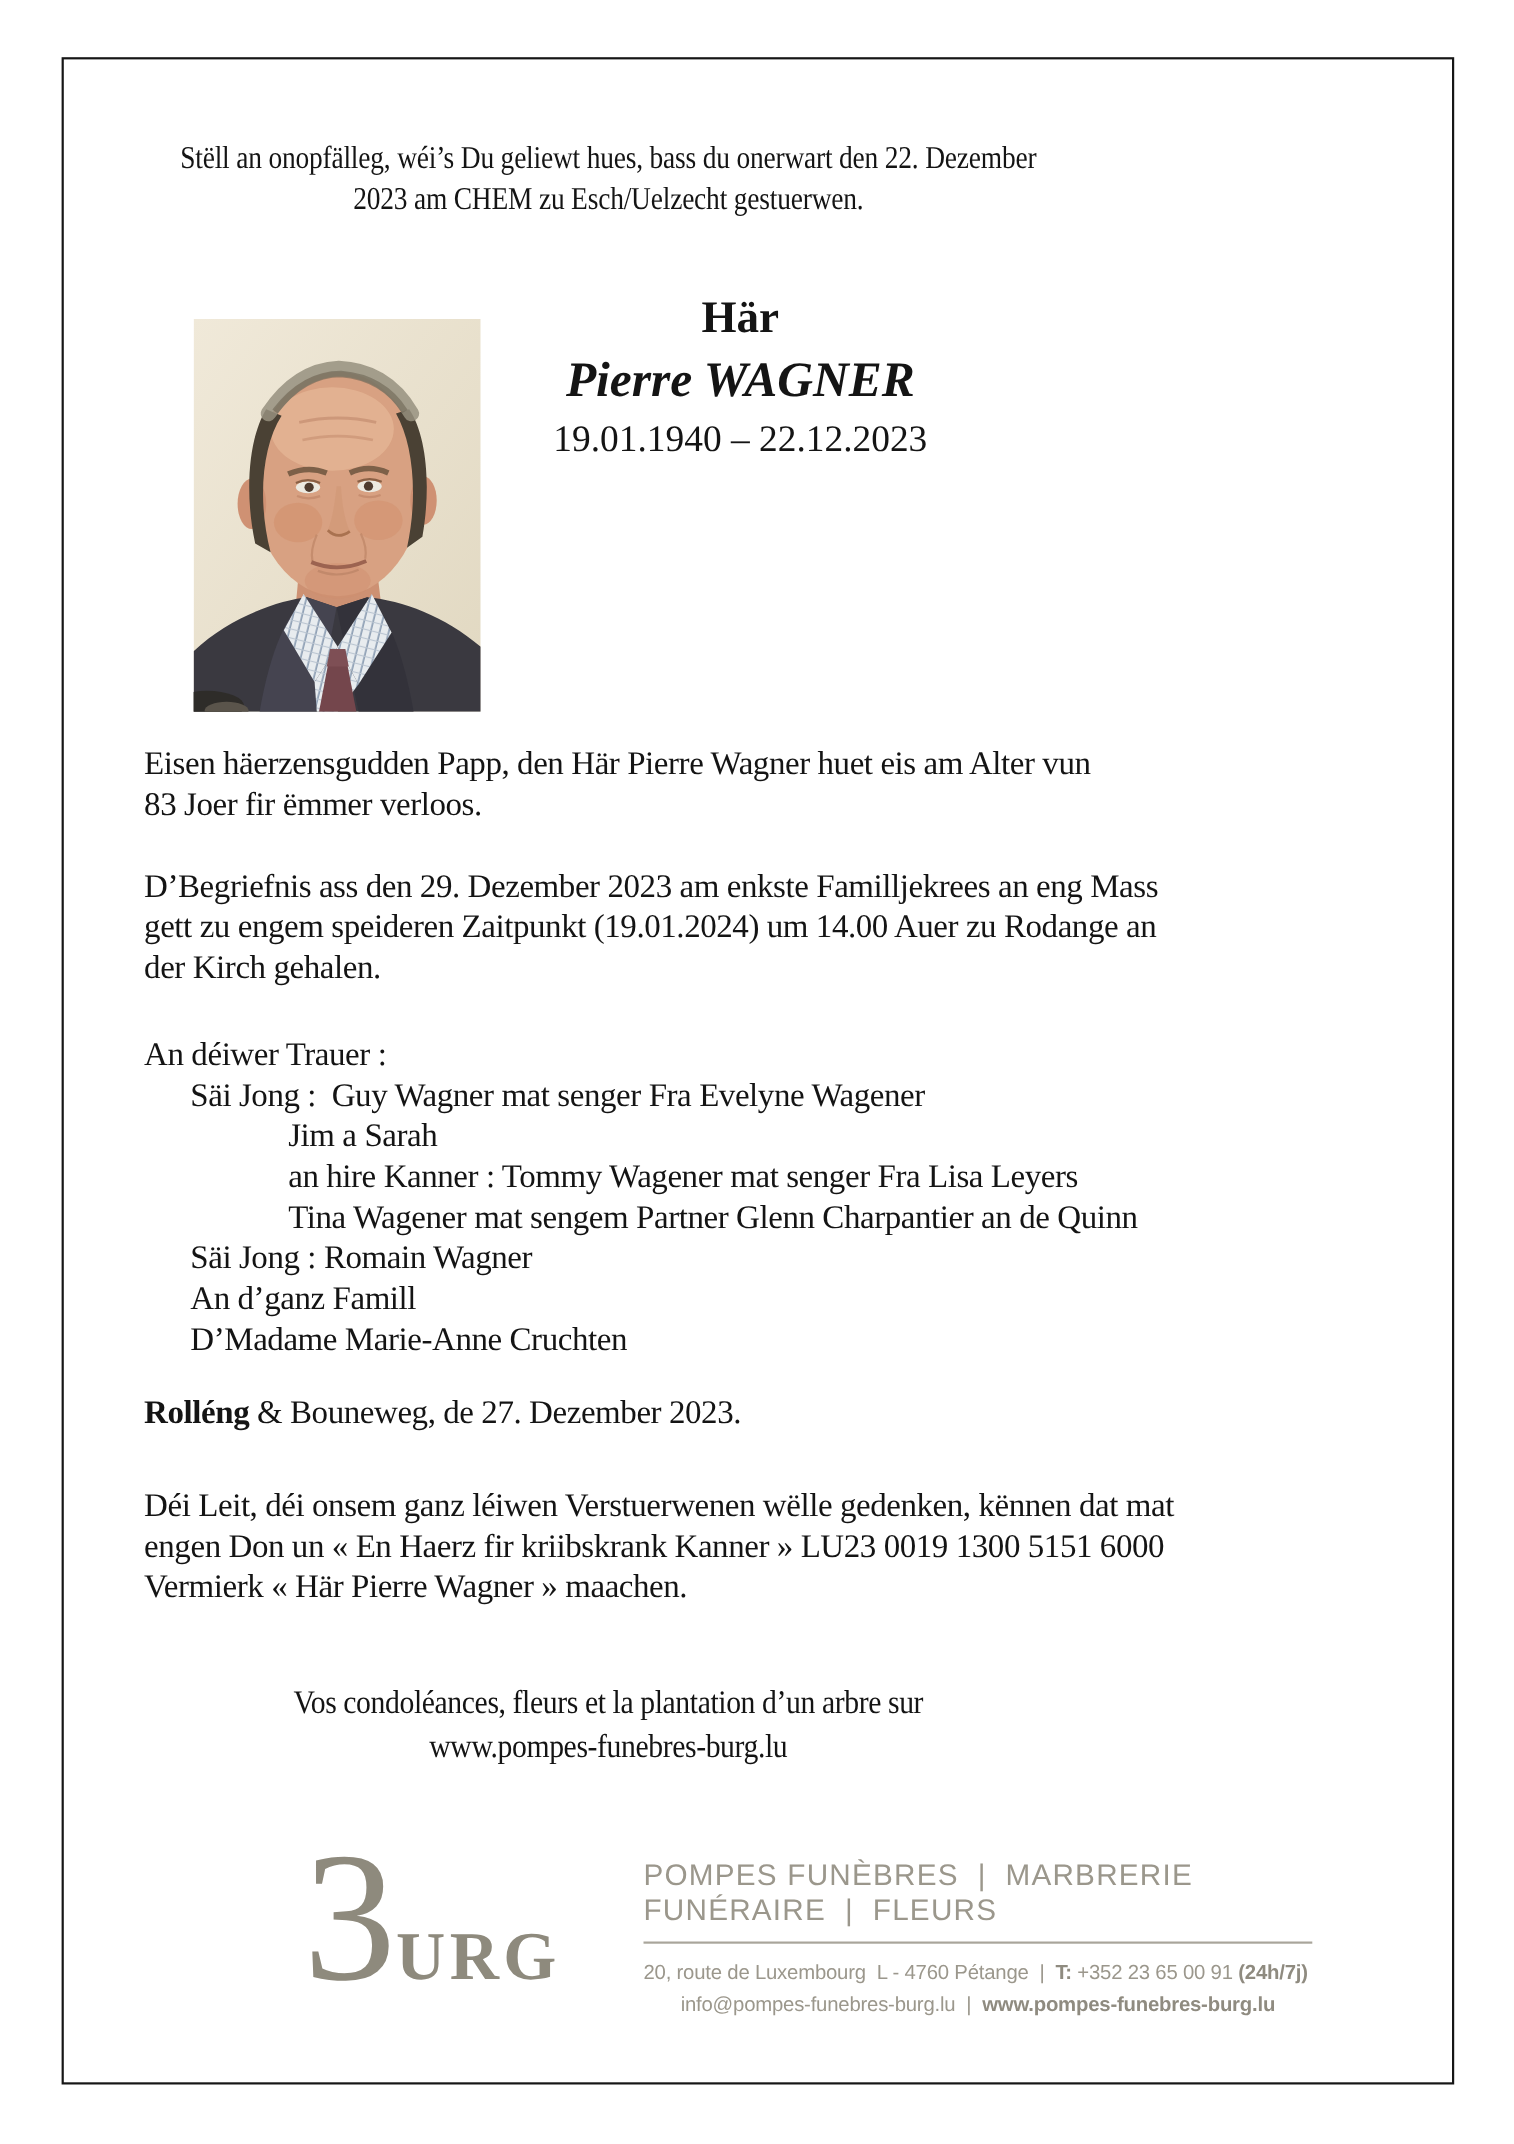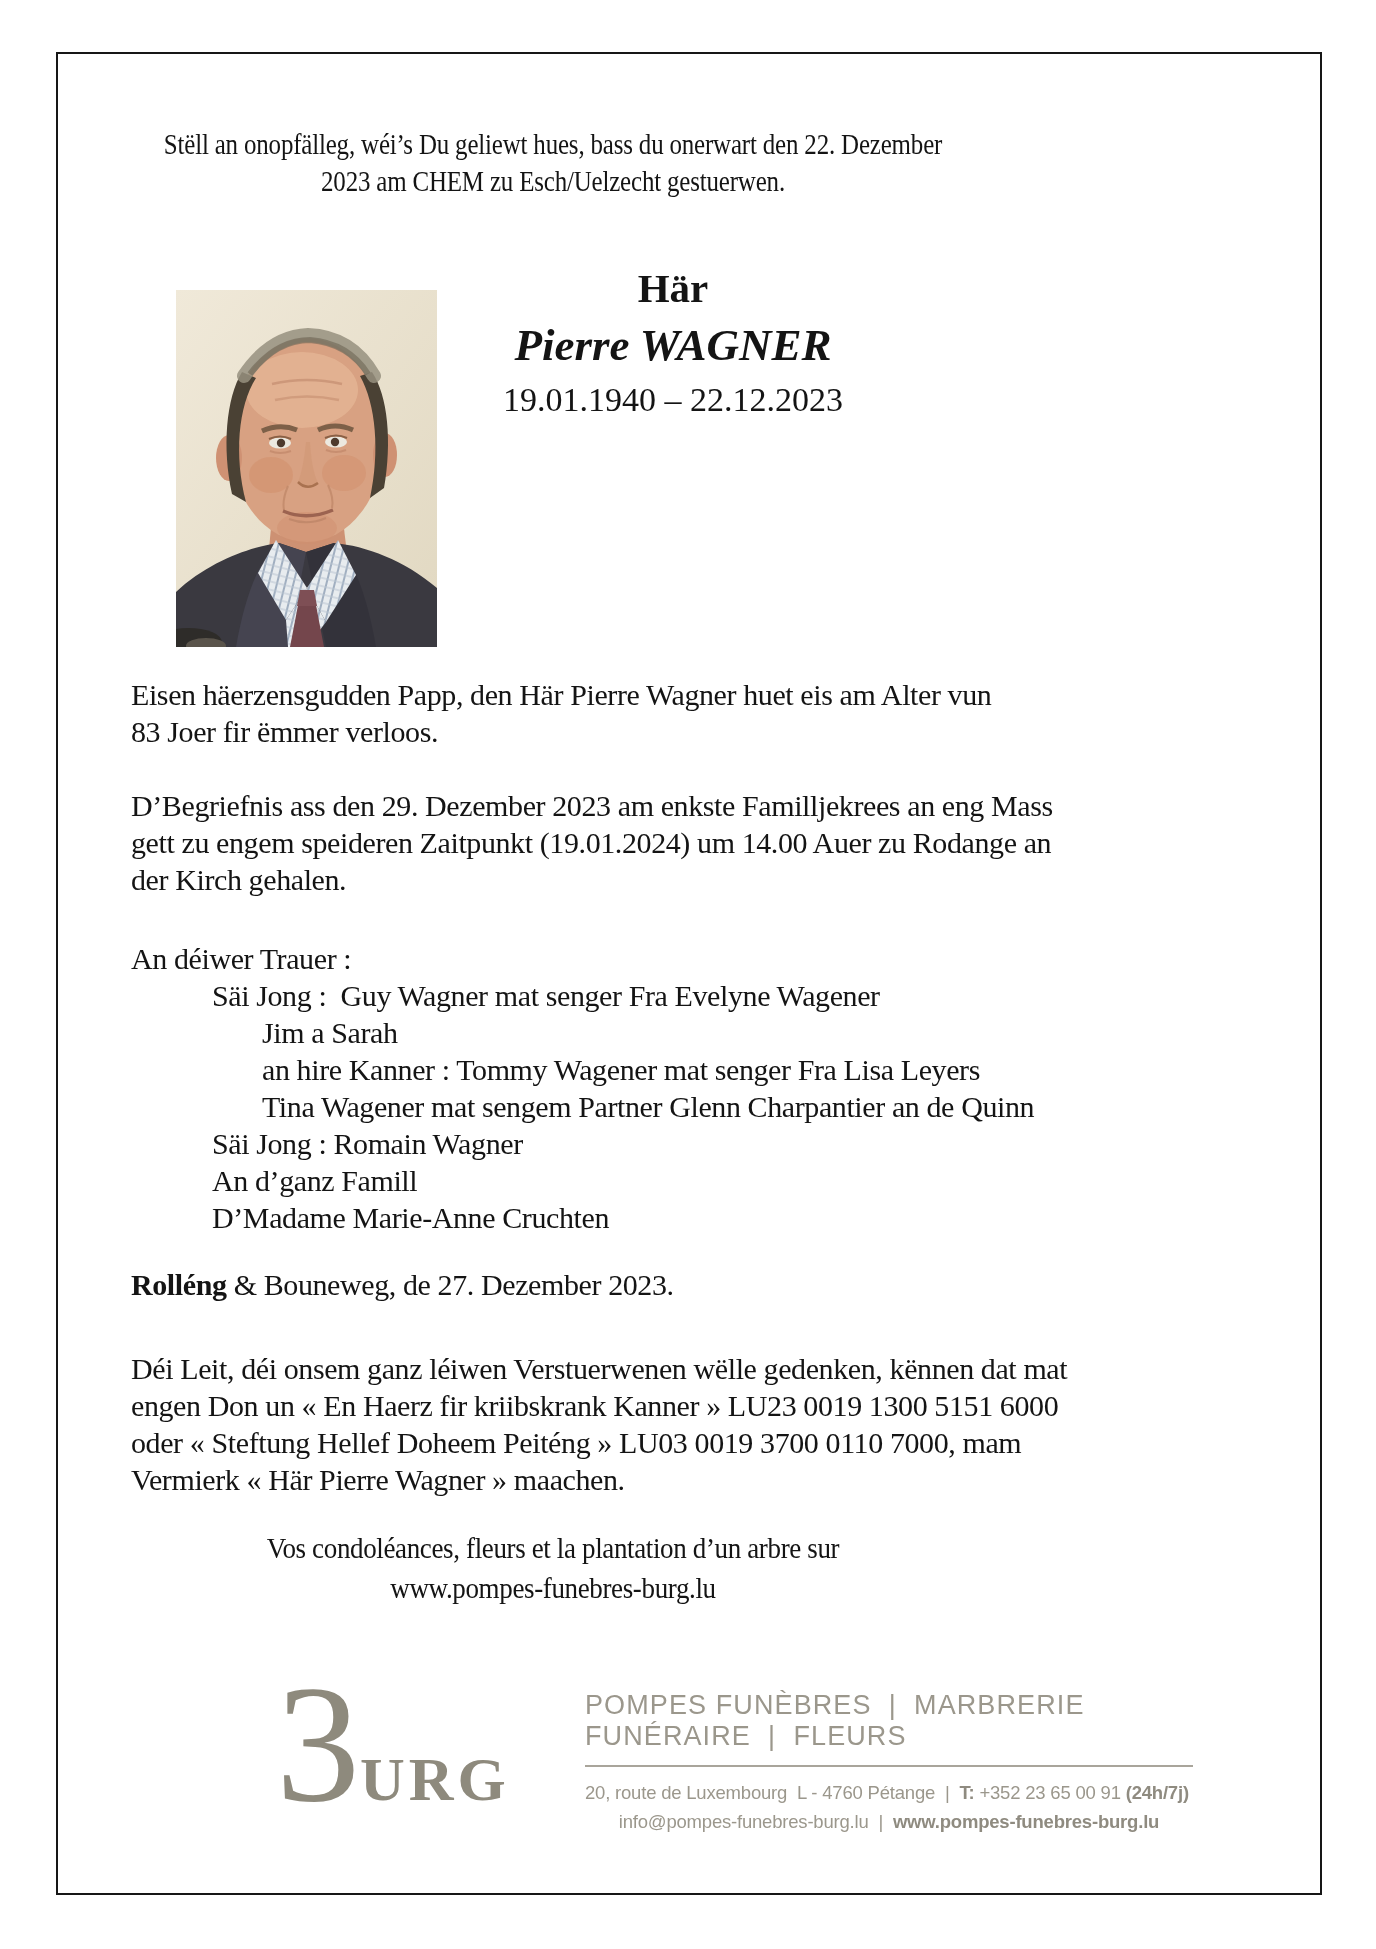--- a/index.html
+++ b/index.html
@@ -37,21 +37,21 @@
   }
   .p-loss{top:676px;}
   .p-funeral{top:787px;}
   .p-mourning{top:940px;}
   .p-closing{top:1266px;}
   .p-donation{top:1350px;}
   .p-condolences{
     left:72px;top:1528px;width:962px;text-align:center;line-height:40px;
     transform:scaleX(0.9);transform-origin:50% 0;
   }
-  .ind1{margin-left:81px;}
+  .ind1{margin-left:42px;}
   .ind2{margin-left:131px;}
   .bold{font-weight:bold;}
   
   .footer-logo{
     position:absolute;left:276px;top:1668px;display:flex;align-items:baseline;
     color:#8e8a7d;font-family:"Liberation Serif", serif;
   }
   .logo-big{font-size:168px;line-height:150px;font-weight:400;}
   .logo-rest{font-size:62px;letter-spacing:4px;line-height:90px;font-weight:bold;}
   .footer-text{
@@ -160,21 +160,20 @@
   <div class="line ind1">D’Madame Marie-Anne Cruchten</div>
 </div>
 
 <div class="para p-closing">
   <span class="bold">Rolléng</span><span class="line"> &amp; Bouneweg, de 27. Dezember 2023.</span>
 </div>
 
 <div class="para p-donation">
   <div class="line">Déi Leit, déi onsem ganz léiwen Verstuerwenen wëlle gedenken, kënnen dat mat</div>
   <div class="line">engen Don un « En Haerz fir kriibskrank Kanner » LU23 0019 1300 5151 6000</div>
-  <div class="line">oder « Steftung Hellef Doheem Peiténg » LU03 0019 3700 0110 7000, mam</div>
   <div class="line">Vermierk « Här Pierre Wagner » maachen.</div>
 </div>
 
 <div class="para p-condolences">
   <div class="line">Vos condoléances, fleurs et la plantation d’un arbre sur</div>
   <div class="line">www.pompes-funebres-burg.lu</div>
 </div>
 
 <div class="footer-logo">
   <span class="logo-big">3</span>

